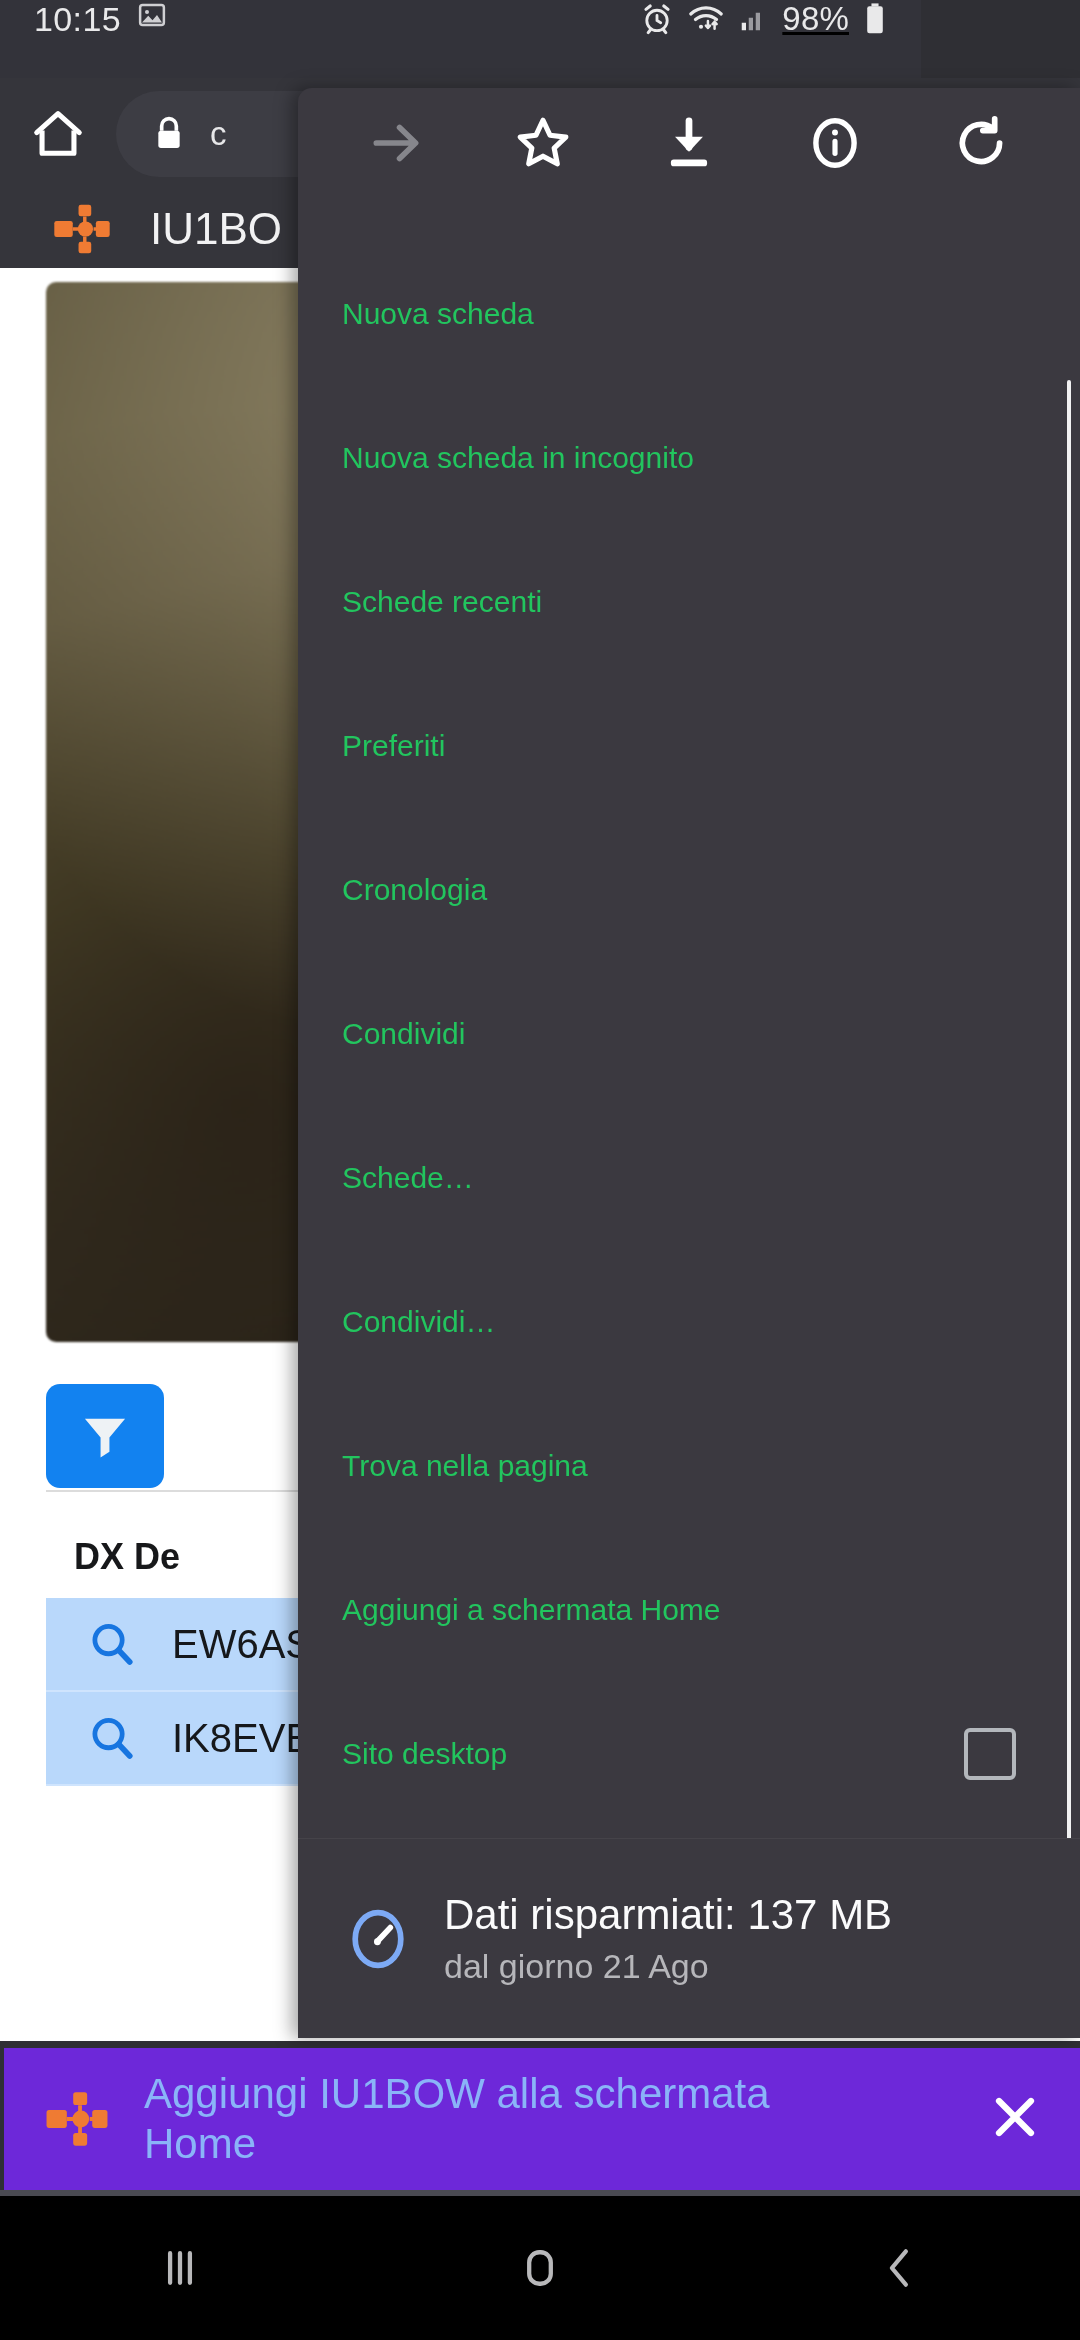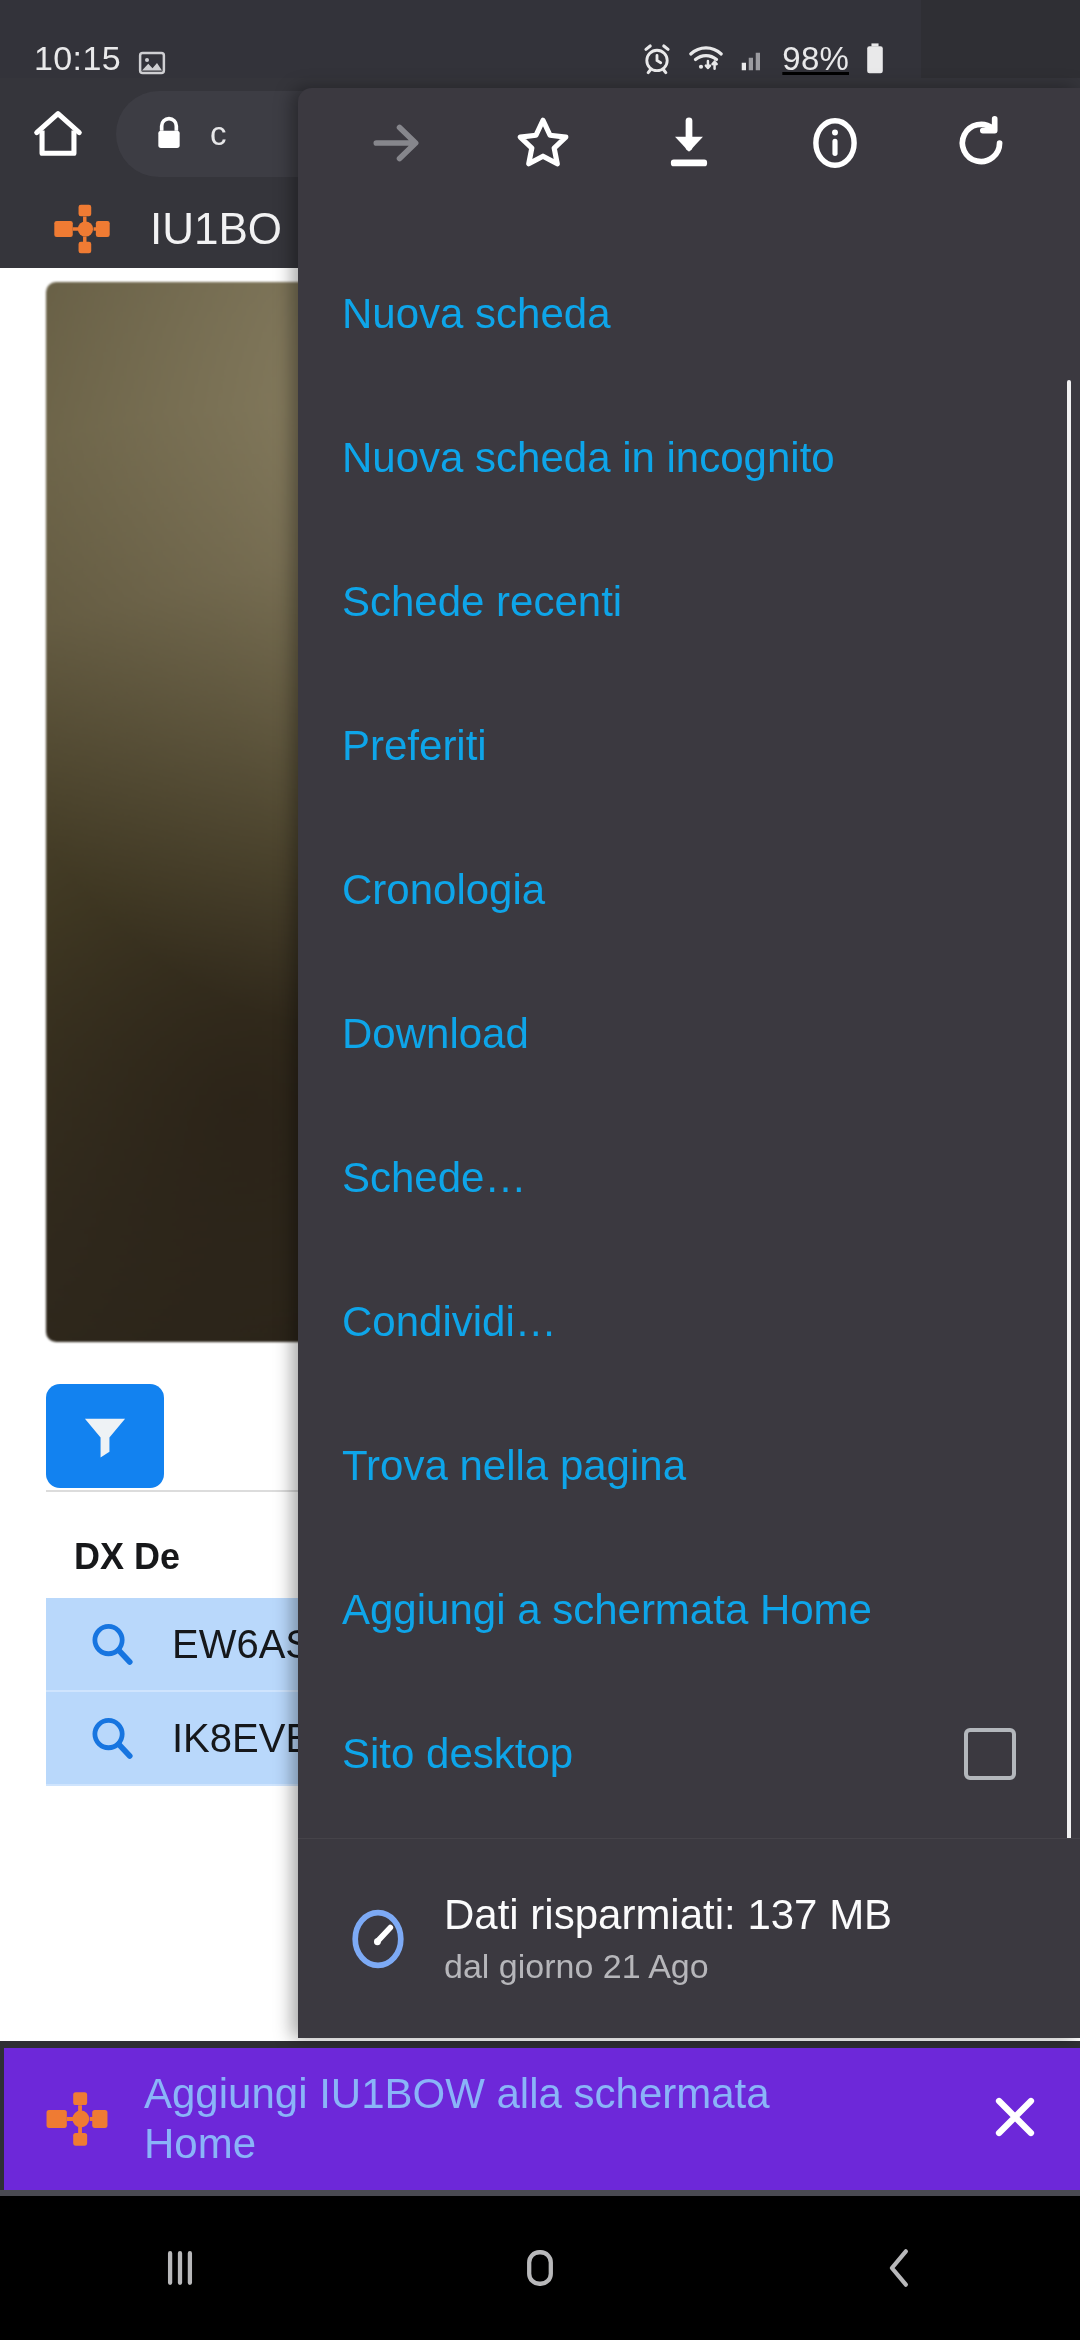--- a/index.html
+++ b/index.html
@@ -7,21 +7,21 @@
     width:1080px; height:2340px;
     background:#000;
     font-family:"Liberation Sans", sans-serif;
     overflow:hidden;
   }
   #screen { position:relative; width:1080px; height:2340px; background:#2f2f34; overflow:hidden; }
 
   
   #statusbar{
     position:absolute; left:0; top:0; width:921px; height:78px;
-    background:#33333a; display:flex; align-items:flex-end;
+    background:#33333a; display:flex; align-items:flex-start;
     padding:0 34px; z-index:5;
   }
   #clock{ color:#e9e9ea; font-size:34px; letter-spacing:.4px; }
   #sb-left-icons{ display:flex; align-items:center; margin-left:16px; }
   #sb-right{ margin-left:auto; display:flex; align-items:center; gap:14px;text-decoration:underline; }
   #battpct{ color:#e9e9ea; font-size:33px; letter-spacing:.2px; }
 
   
   #chrome{
     position:absolute; left:0; top:78px; width:1080px; height:190px;
@@ -71,21 +71,21 @@
   #menu{
     position:absolute; left:298px; top:88px; width:782px; height:1950px;
     background:#3b3940; border-top-left-radius:14px; z-index:10; overflow:hidden;
     box-shadow:-6px 0 18px rgba(0,0,0,.35);
   }
   #menu-icons{ height:110px; display:flex; align-items:center; padding:0 26px; }
   .mi{ flex:1; display:flex; align-items:center; justify-content:center; }
   #menu-list{ padding-top:44px; }
   .menu-item{
     height:144px; display:flex; align-items:center; padding:0 44px;
-    color:#0ea5e9; font-size:42px; justify-content:space-between;
+    color:#22c55e; font-size:30px; justify-content:space-between;
   }
   .menu-item .lbl{ white-space:nowrap; }
   .chk{ width:52px; height:52px; border:4px solid #b3b7bc; border-radius:6px; margin-right:20px;}
   #faded{
     height:120px; display:flex; align-items:center; padding:0 44px;
     color:#4d4b52; font-size:42px;
   }
   #menu-footer{
     position:absolute; left:0; bottom:0; width:852px; height:200px;
     background:#3b3940; display:flex; align-items:center; padding:0 44px; gap:30px;
@@ -270,21 +270,21 @@
       <div class="menu-item">
         <span class="lbl">Schede recenti</span>
       </div>
       <div class="menu-item">
         <span class="lbl">Preferiti</span>
       </div>
       <div class="menu-item">
         <span class="lbl">Cronologia</span>
       </div>
       <div class="menu-item">
-        <span class="lbl">Download</span>
+        <span class="lbl">Condividi</span>
       </div>
       <div class="menu-item">
         <span class="lbl">Schede…</span>
       </div>
       <div class="menu-item">
         <span class="lbl">Condividi…</span>
       </div>
       <div class="menu-item">
         <span class="lbl">Trova nella pagina</span>
       </div>

